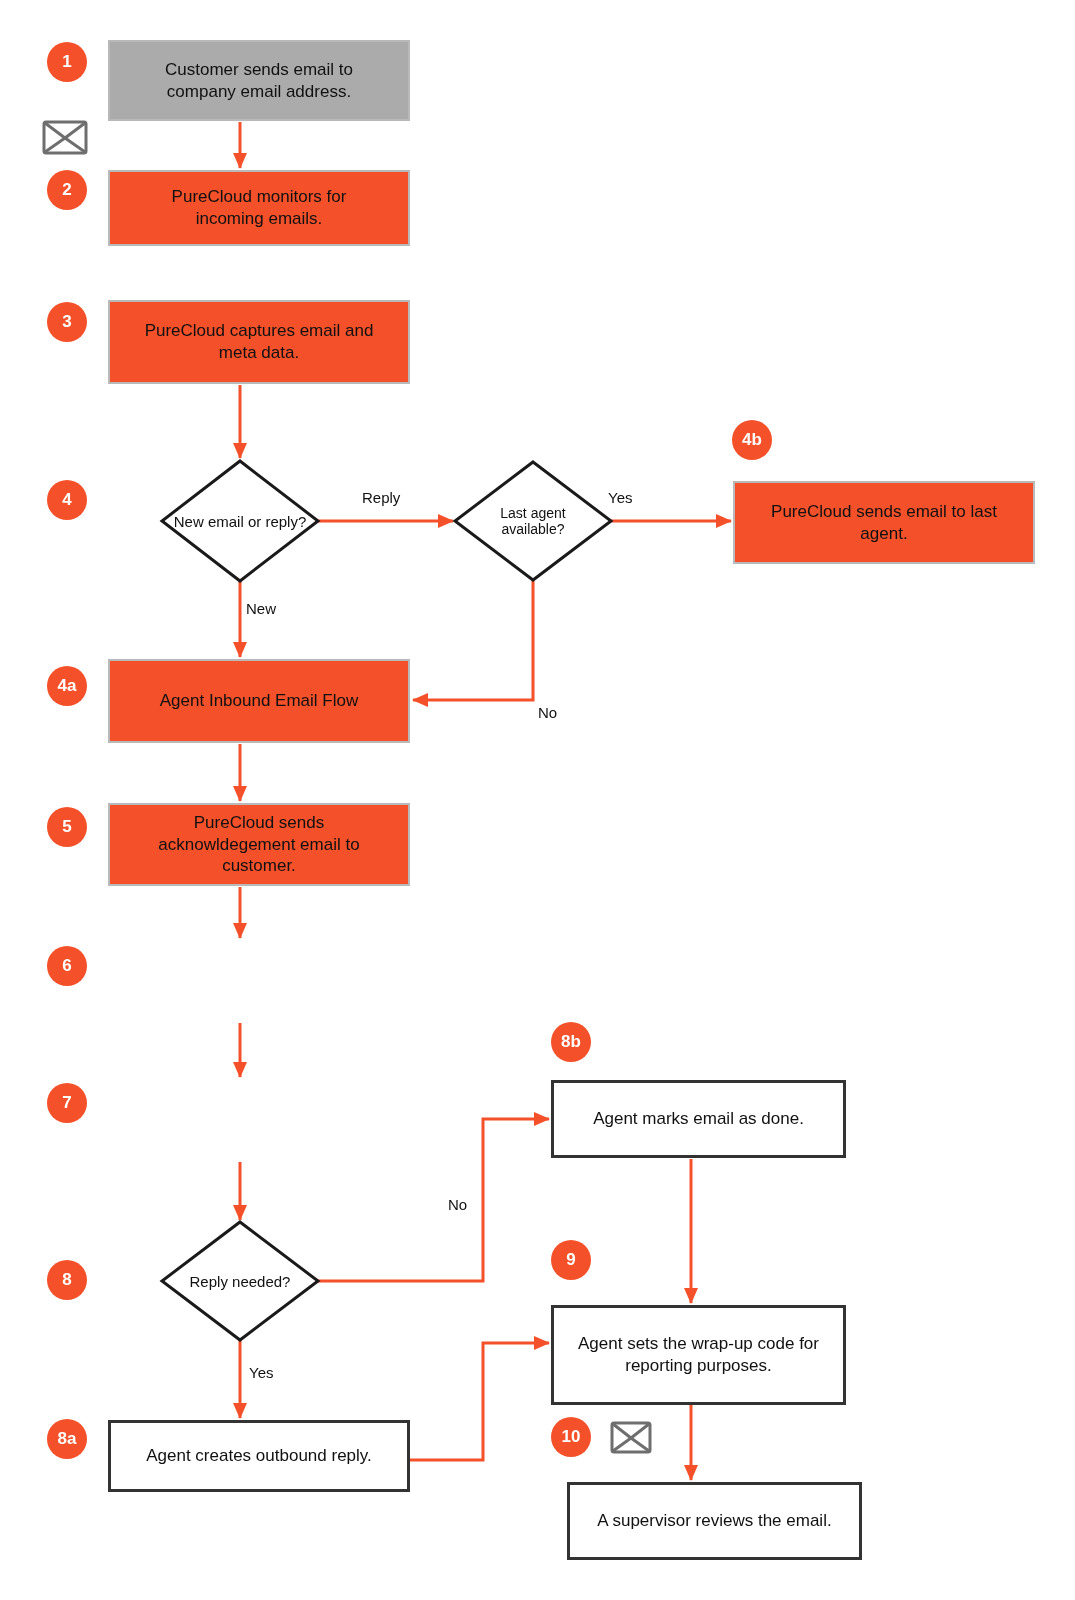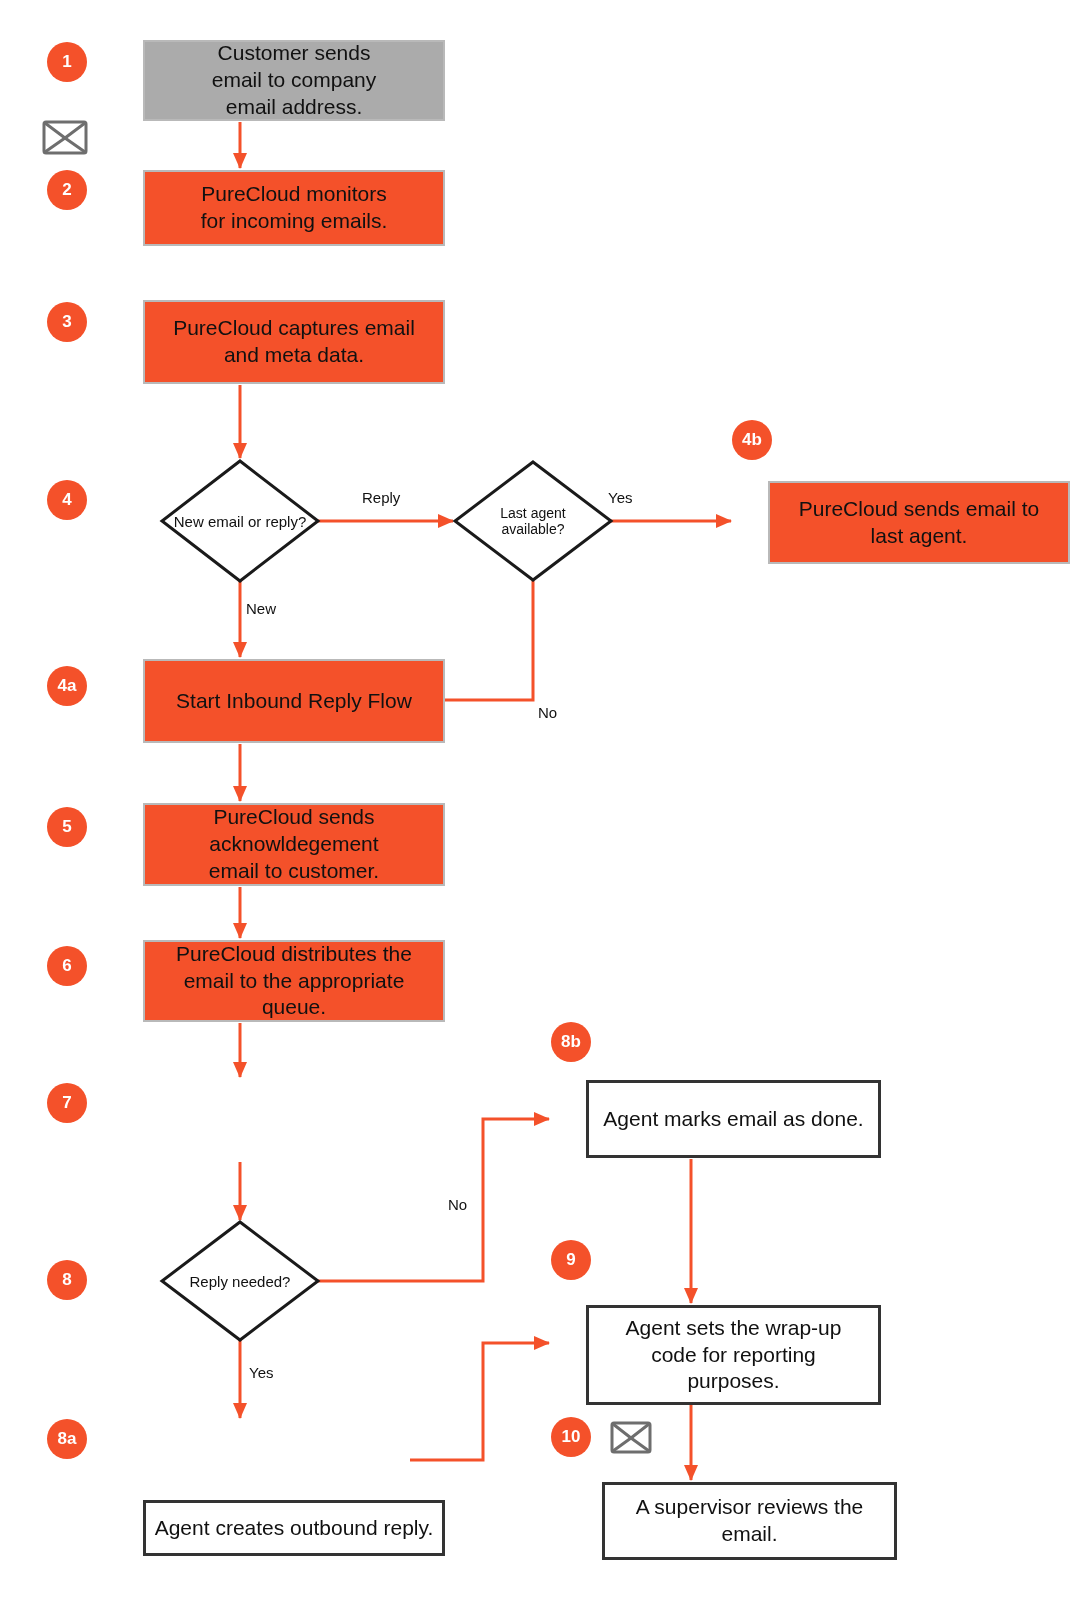--- a/index.html
+++ b/index.html
@@ -12,22 +12,22 @@
     --text:#111111;
   }
   html,body{margin:0;padding:0;background:#ffffff;}
   body{font-family:"Liberation Sans","DejaVu Sans",sans-serif;color:var(--text);}
   .stage{position:relative;width:1075px;height:1600px;background:#ffffff;overflow:hidden;}
   .connectors{position:absolute;left:0;top:0;}
   .connector{stroke:var(--accent);stroke-width:3;fill:none;}
   .arrowhead{fill:var(--accent);stroke:none;}
   .decision-shape{fill:#ffffff;stroke:var(--line-black);stroke-width:3;}
   .node{position:absolute;display:flex;align-items:center;justify-content:center;
-        text-align:center;font-size:21px;line-height:1.28;color:var(--text);
-        box-sizing:border-box;margin-left:35px;}
+        text-align:center;font-size:17px;line-height:1.28;color:var(--text);
+        box-sizing:border-box;}
   .node.orange{background:var(--accent);border:2px solid var(--shape-border-gray);}
   .node.gray{background:var(--box-gray);border:2px solid var(--shape-border-gray);}
   .node.white{background:#ffffff;border:3px solid var(--white-box-border);}
   .badge{position:absolute;width:40px;height:40px;border-radius:50%;
          background:var(--accent);color:#ffffff;font-weight:bold;font-size:17px;
          display:flex;align-items:center;justify-content:center;}
   .edge-label{position:absolute;font-size:15px;color:var(--text);white-space:nowrap;}
   .diamond-label{position:absolute;display:flex;align-items:center;justify-content:center;
                  text-align:center;font-size:15px;color:var(--text);}
   .envelope{position:absolute;}
@@ -89,26 +89,25 @@
   <svg class="envelope" style="left:610px;top:1421px" width="42" height="33" viewBox="0 0 42 33">
     <rect class="env-stroke" x="2" y="2" width="38" height="29" rx="2"></rect>
     <path class="env-stroke" d="M3,3 L21,17 L39,3"></path>
     <path class="env-stroke" d="M3,30 L21,17 L39,30"></path>
   </svg>
 
   <div class="node gray" style="left:108px;top:40px;width:302px;height:81px;padding:0 48px">Customer sends email to company email address.</div>
   <div class="node orange" style="left:108px;top:170px;width:302px;height:76px;padding:0 48px">PureCloud monitors for incoming emails.</div>
   <div class="node orange" style="left:108px;top:300px;width:302px;height:84px;padding:0 28px">PureCloud captures email and meta data.</div>
   <div class="node orange" style="left:733px;top:481px;width:302px;height:83px;padding:0 28px">PureCloud sends email to last agent.</div>
-  <div class="node orange" style="left:108px;top:659px;width:302px;height:84px">Start Inbound Reply Flow</div>
+  <div class="node orange" style="left:108px;top:659px;width:302px;height:84px">Agent Inbound Email Flow</div>
   <div class="node orange" style="left:108px;top:803px;width:302px;height:83px;padding:0 40px">PureCloud sends acknowldegement email to customer.</div>
-  <div class="node orange" style="left:108px;top:940px;width:302px;height:82px;padding:0 18px">PureCloud distributes the email to the appropriate queue.</div>
   <div class="node white" style="left:551px;top:1080px;width:295px;height:78px">Agent marks email as done.</div>
   <div class="node white" style="left:551px;top:1305px;width:295px;height:100px;padding:0 20px">Agent sets the wrap-up code for reporting purposes.</div>
-  <div class="node white" style="left:108px;top:1500px;width:302px;height:56px">Agent creates outbound reply.</div>
+  <div class="node white" style="left:108px;top:1420px;width:302px;height:72px">Agent creates outbound reply.</div>
   <div class="node white" style="left:567px;top:1482px;width:295px;height:78px">A supervisor reviews the email.</div>
 
   <div class="diamond-label" style="left:162px;top:461px;width:156px;height:120px">New email or reply?</div>
   <div class="diamond-label" style="left:455px;top:462px;width:156px;height:118px;font-size:14px">
     <span style="width:84px">Last agent available?</span>
   </div>
   <div class="diamond-label" style="left:162px;top:1222px;width:156px;height:118px">Reply needed?</div>
 
   <div class="edge-label" style="left:362px;top:489px">Reply</div>
   <div class="edge-label" style="left:608px;top:489px">Yes</div>

